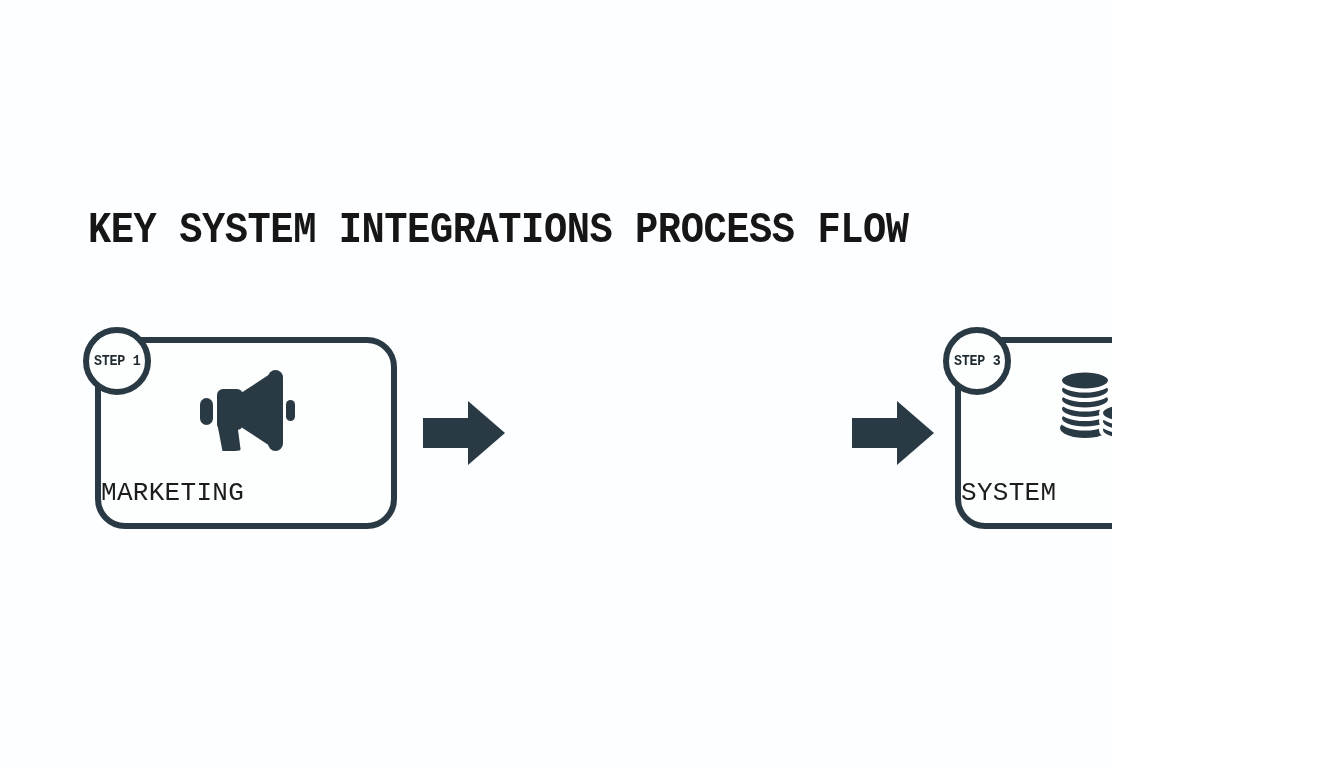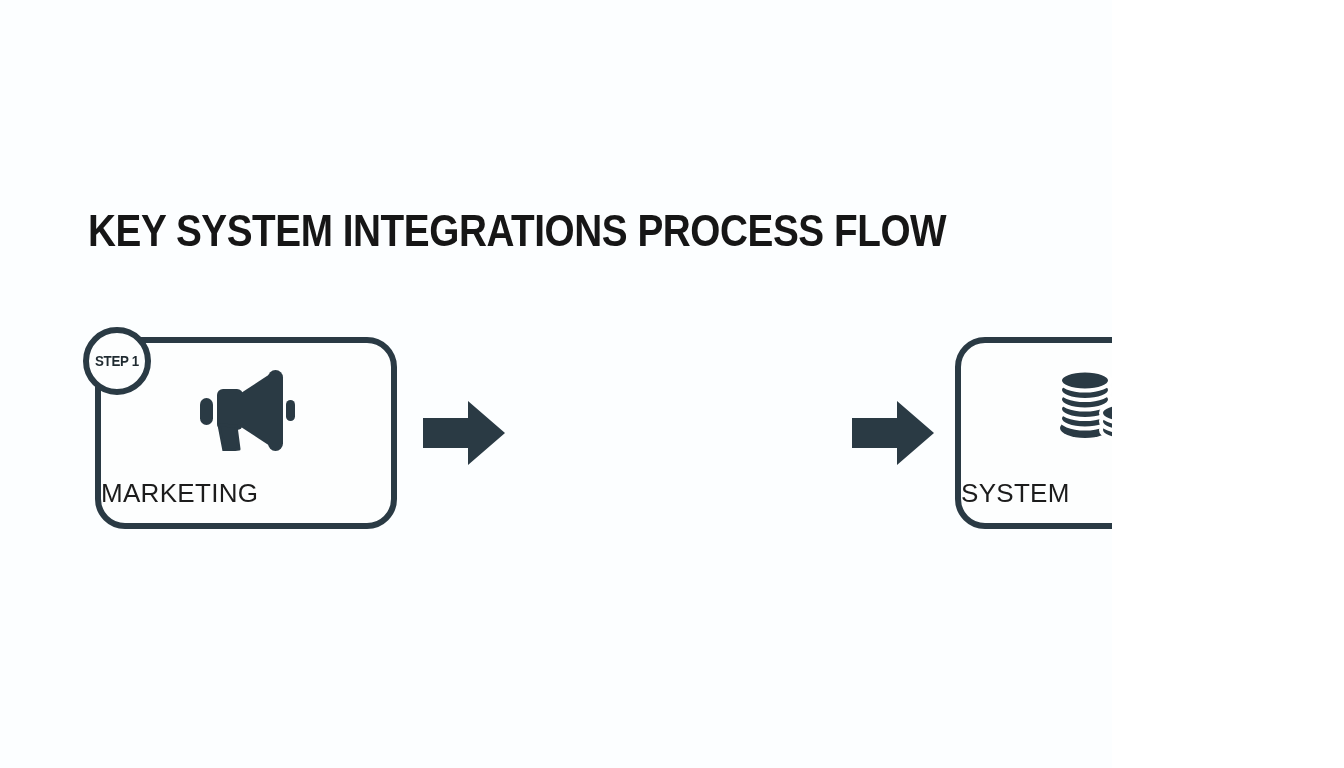--- a/index.html
+++ b/index.html
@@ -1,21 +1,21 @@
 <!DOCTYPE html>
 <html style="--accent: #2a3a44; --title_text: #161616; --label_text: #1c1c1c; --badge_text: #1f2a30; --background: #fcfeff; --card_fill: #fdfefe;"><head>
 <meta charset="utf-8">
 <style>
   html,body { margin:0; padding:0; }
   .canvas {
     position: relative;
     width: 1112px;
     height: 768px;
     background: var(--background, #fcfeff);
-    font-family: Liberation Sans, sans-serif;
+    font-family: Liberation Mono, monospace;
     overflow: hidden;
   }
   .title {
     position: absolute;
     left: 88px;
     top: 176px;
     font-size: 45px;
     font-weight: 700;
     color: var(--title_text, #161616);
     white-space: nowrap;
@@ -127,20 +127,23 @@
   </div>
 
 
   <div class="arrow pos-2">
     <svg width="82" height="64" viewBox="0 0 82 64" fill="currentColor" aria-hidden="true">
       <polygon points="0,17 45,17 45,0 82,32 45,64 45,47 0,47"></polygon>
     </svg>
   </div>
 
   <section class="card pos-3">
+    <div class="badge">
+      <span>STEP 3</span>
+    </div>
     <div class="iconwrap">
       <svg width="92" height="71" viewBox="0 0 92 71" aria-hidden="true" fill="currentColor">
 
         <ellipse cx="25" cy="58" rx="25" ry="10"></ellipse>
         <ellipse cx="25" cy="48.5" rx="25" ry="10" stroke="#ffffff" stroke-width="4"></ellipse>
         <ellipse cx="25" cy="39" rx="25" ry="10" stroke="#ffffff" stroke-width="4"></ellipse>
         <ellipse cx="25" cy="29.5" rx="25" ry="10" stroke="#ffffff" stroke-width="4"></ellipse>
         <ellipse cx="25" cy="20" rx="25" ry="10" stroke="#ffffff" stroke-width="4"></ellipse>
         <ellipse cx="25" cy="10.5" rx="25" ry="10" stroke="#ffffff" stroke-width="4"></ellipse>
 

